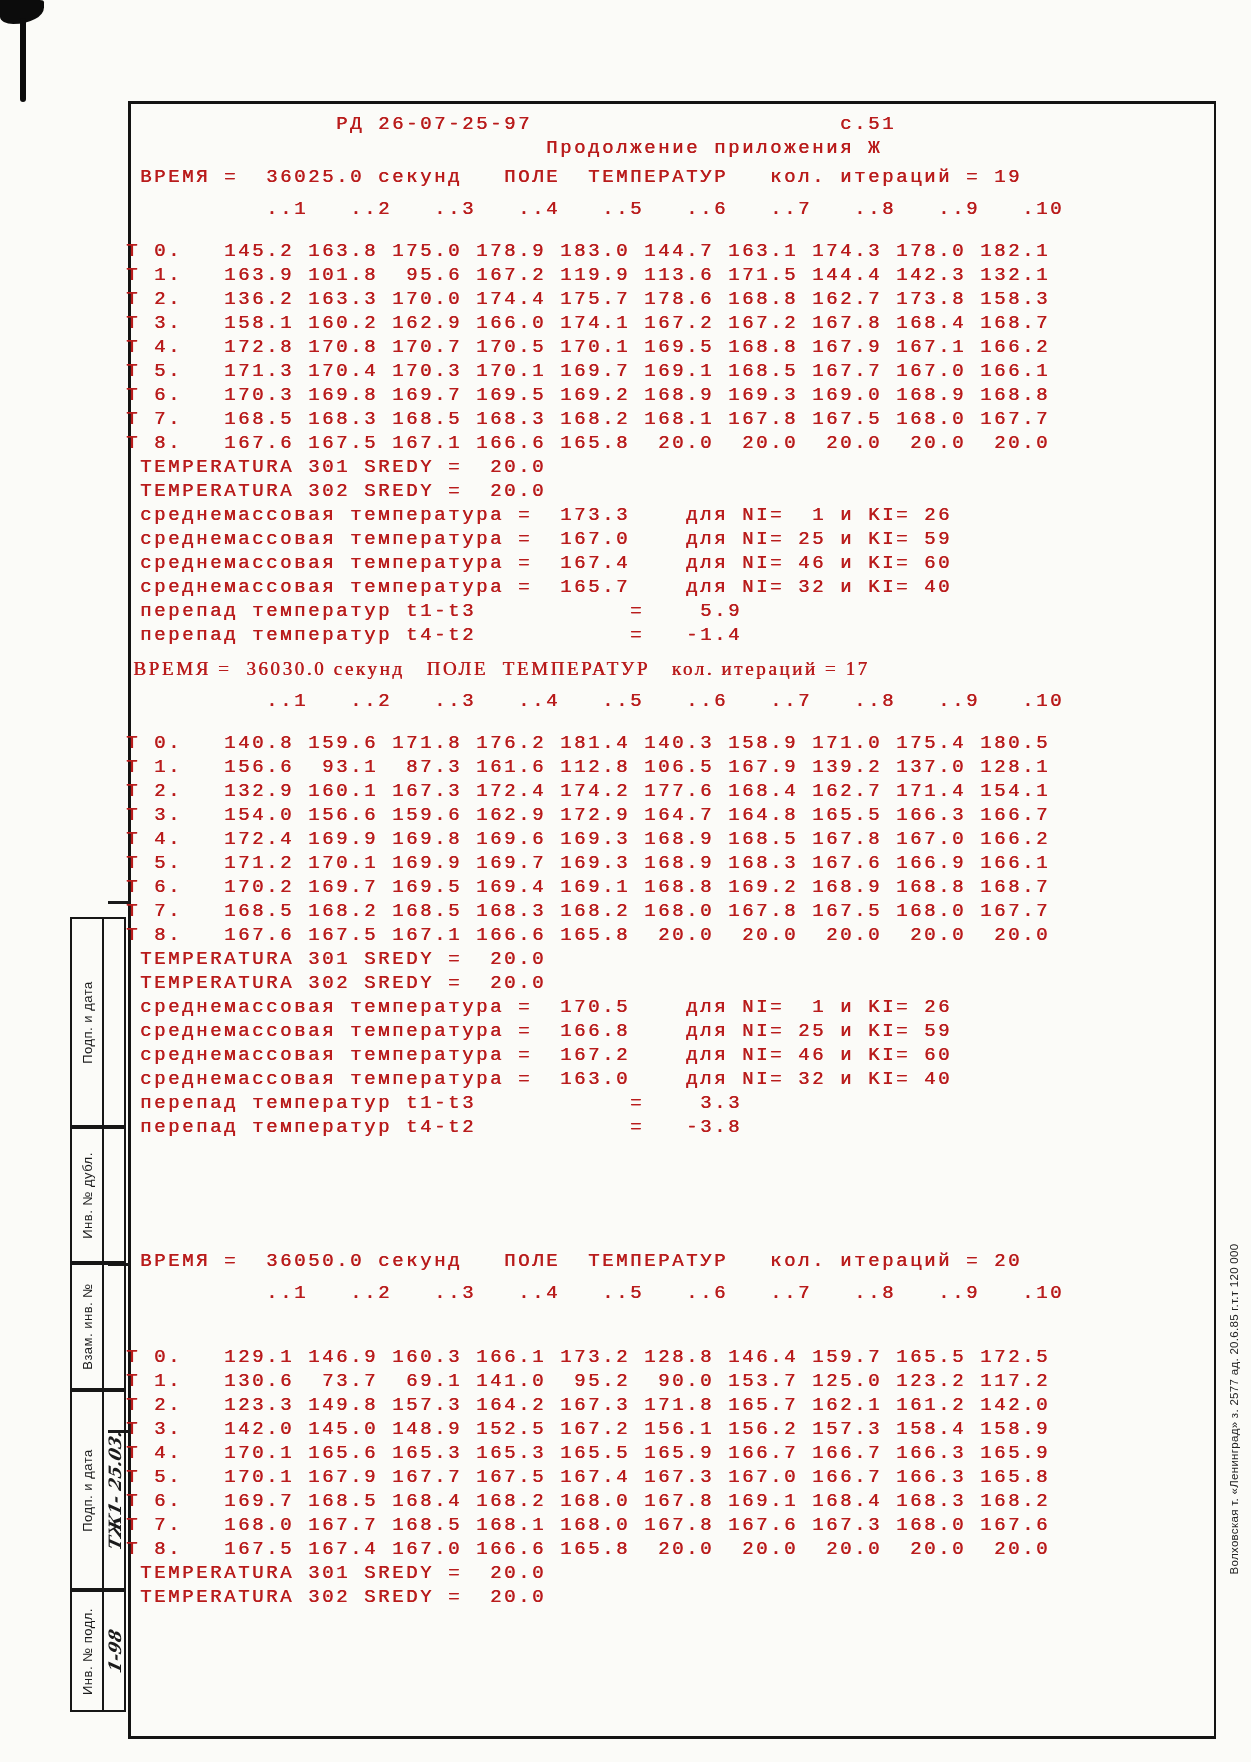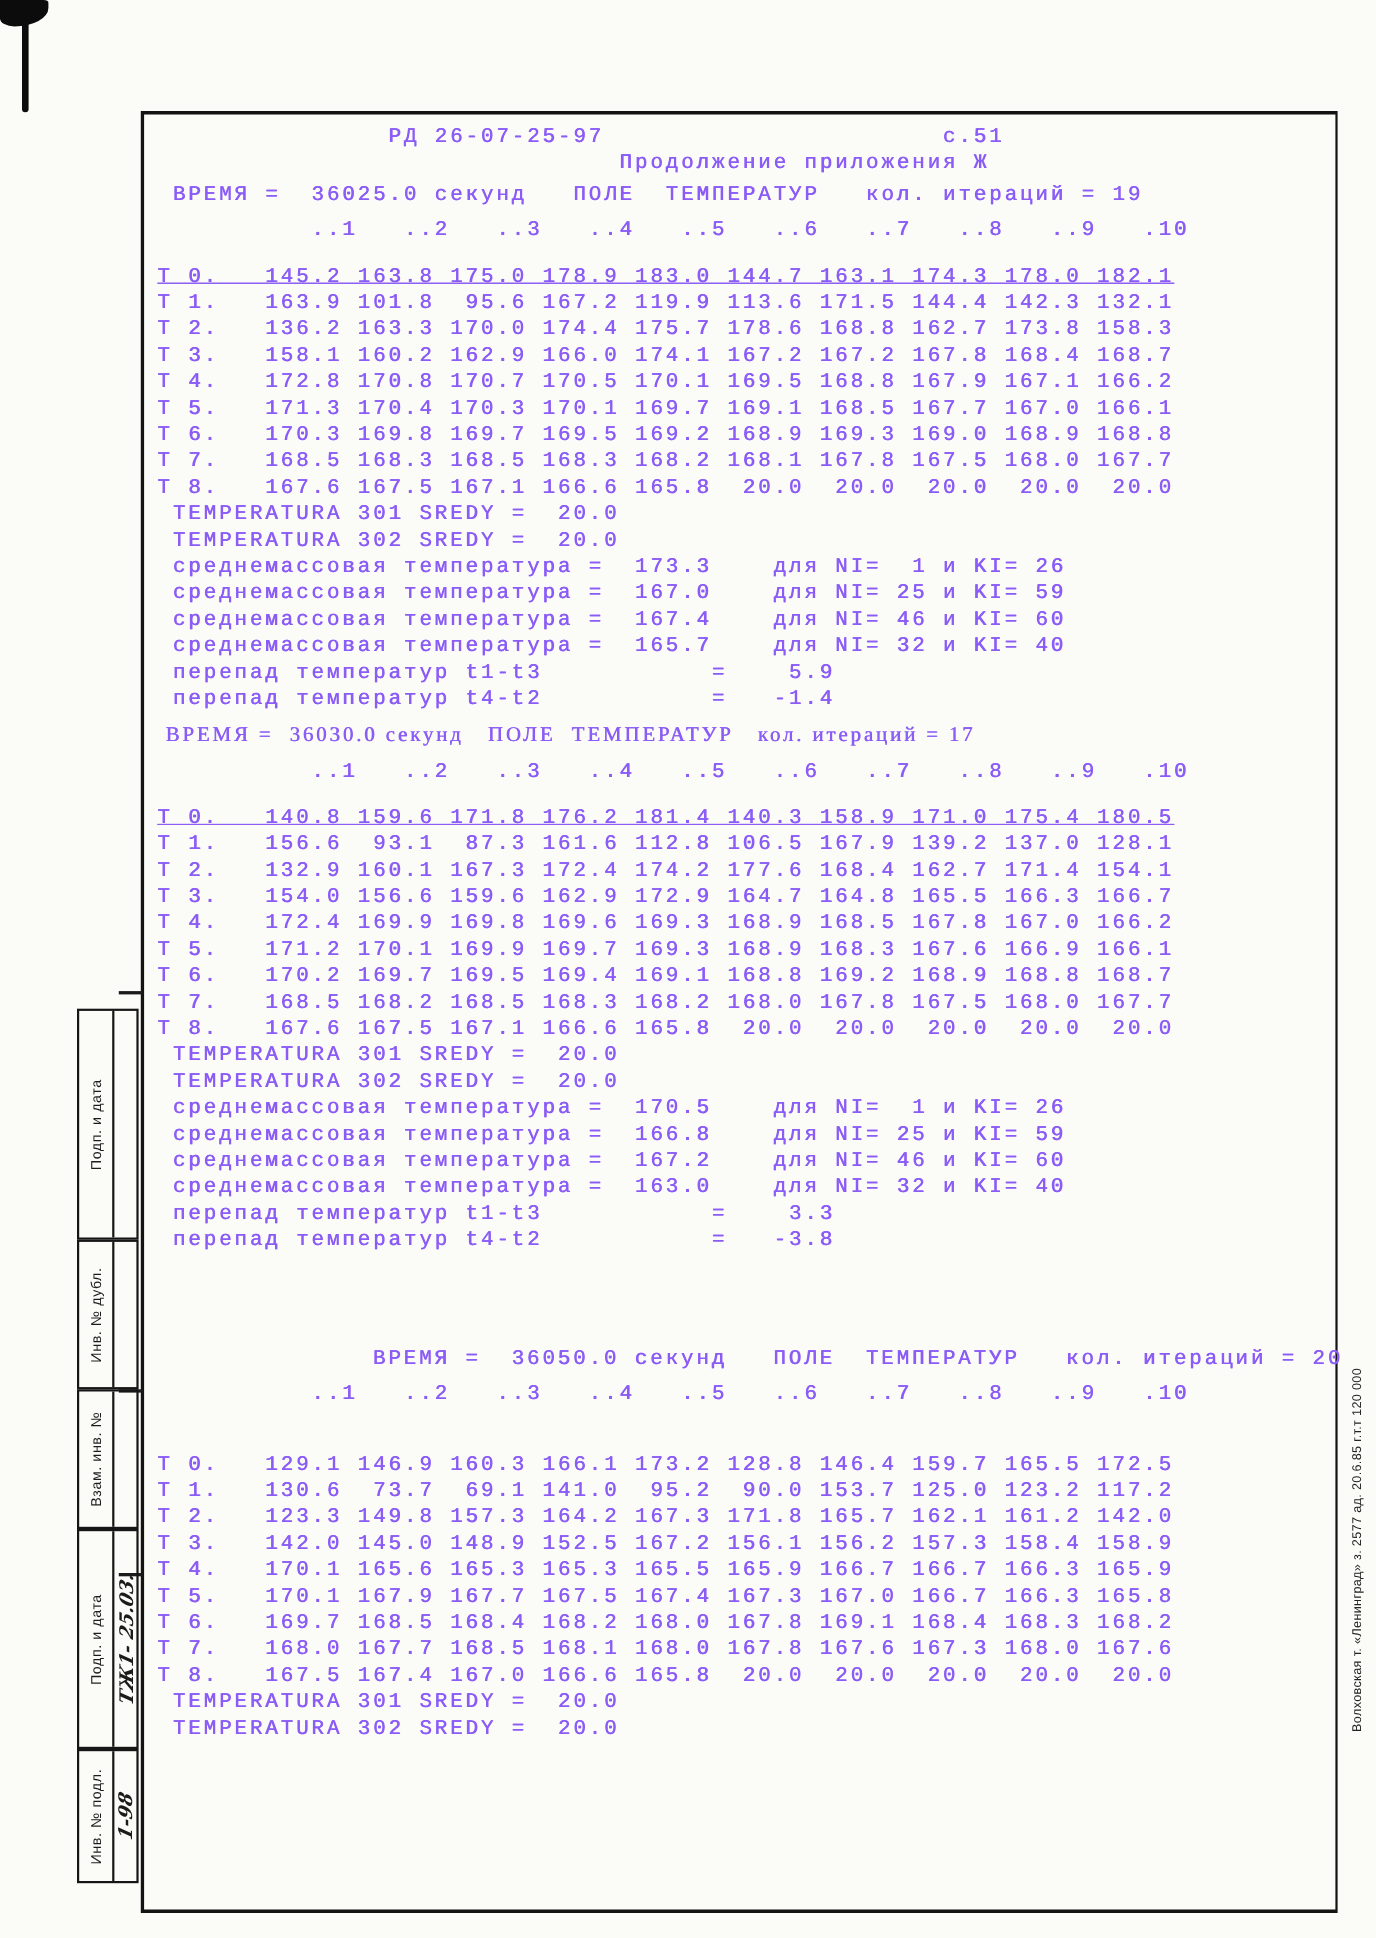--- a/index.html
+++ b/index.html
@@ -11,32 +11,32 @@
   
   .artifact-corner{position:absolute;left:0;top:0;width:44px;height:24px;background:#0c0c0c;border-radius:0 10% 70% 30%;}
   .artifact-streak{position:absolute;left:20px;top:18px;width:6px;height:84px;background:#0c0c0c;border-radius:3px;}
   
   .frame{position:absolute;left:128px;top:101px;width:1088px;height:1638px;
     border:3px solid #131313;border-right-width:2px;box-sizing:border-box;}
   
   .fold-mark{position:absolute;width:22px;height:3px;background:#1a1a1a;}
   
   .content{
-    position:absolute;left:143px;top:112px;width:1078px;
+    position:absolute;left:126px;top:112px;width:1078px;
     font-size:19px;line-height:24px;letter-spacing:2.6px;
-    white-space:pre;color:#8b5cf6;
+    white-space:pre;color:#b91c1c;
     text-shadow:0.5px 0 0 currentColor;
   }
   .line{height:24px;}
   .m-prod{}
   .m-time1{margin-top:5px;}
   .m-time2{margin-top:10px;font-family:Liberation Serif, serif;}
-  .m-time3{margin-top:84px;text-align:right;}
+  .m-time3{margin-top:110px;}
   .m-cols{margin-top:8px;}
-  .m-rows{margin-top:18px;text-decoration:underline;}
+  .m-rows{margin-top:18px;}
   .m-rows-lg{margin-top:40px;}
   
   .sb-sec{position:absolute;left:70px;width:56px;border:2px solid #161616;box-sizing:border-box;
     display:flex;align-items:center;justify-content:center;background:transparent;}
   .sb-divider{position:absolute;left:30px;top:0;bottom:0;width:2px;background:#161616;}
   .sb-labelwrap{position:absolute;left:0;top:0;width:30px;height:100%;
     display:flex;align-items:center;justify-content:center;}
   .sb-notewrap{position:absolute;left:32px;top:0;width:22px;height:100%;
     display:flex;align-items:center;justify-content:center;}
   .vtext{transform:rotate(-90deg);white-space:nowrap;

